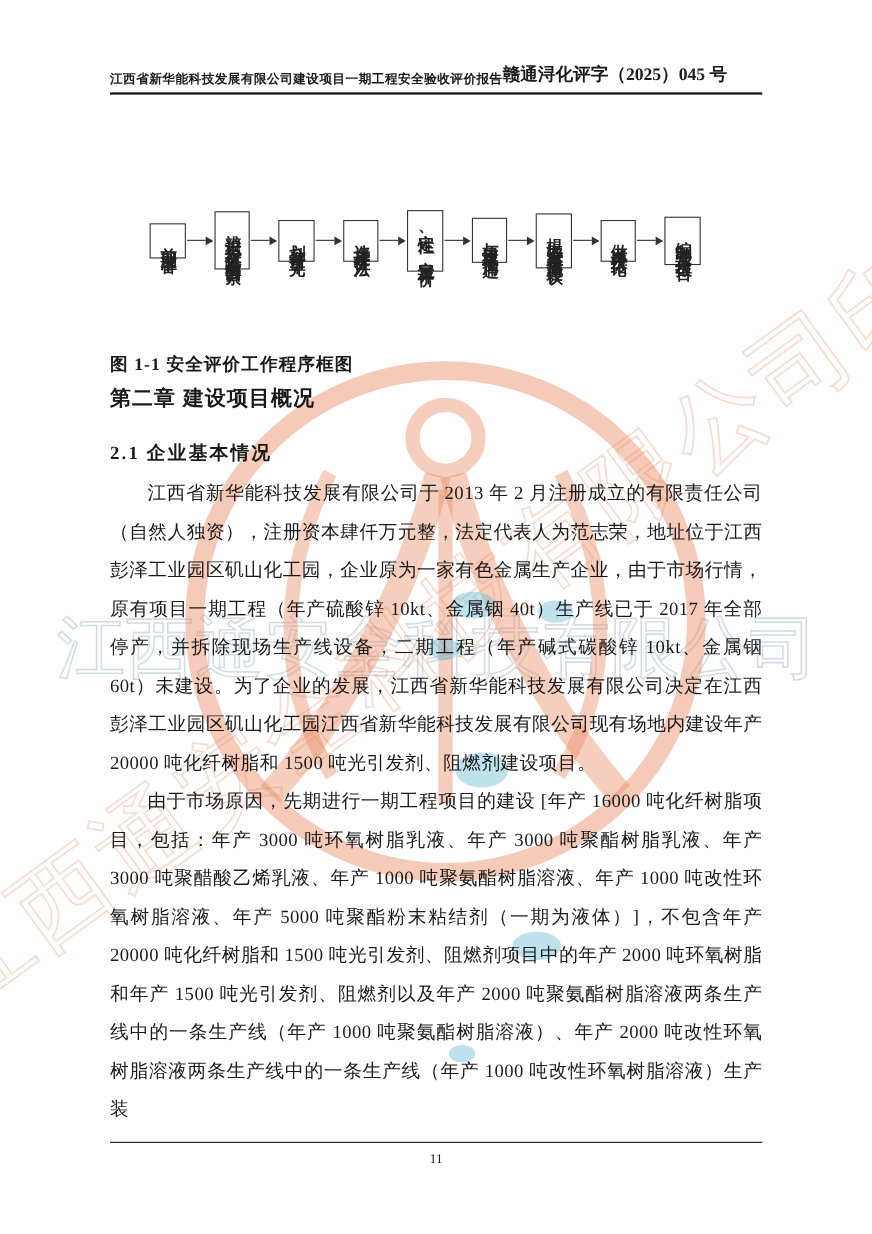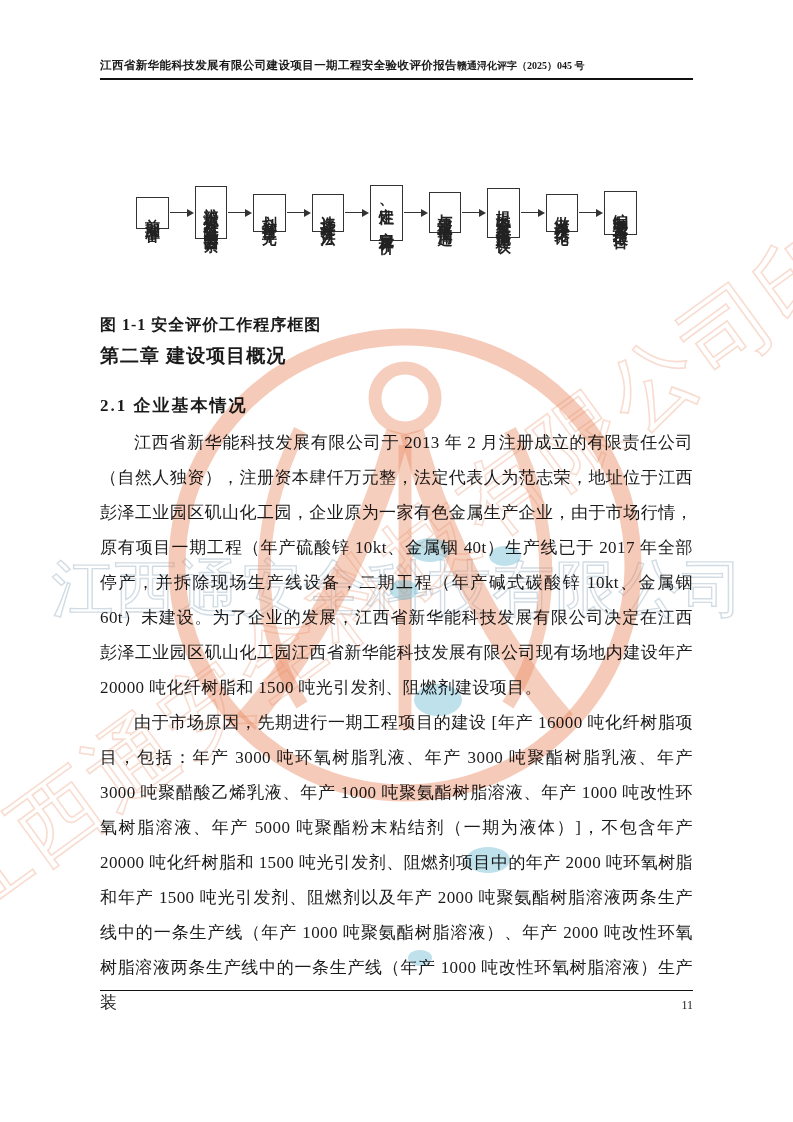--- a/index.html
+++ b/index.html
@@ -14,21 +14,21 @@
   }
   .content{position:relative;z-index:1;padding:58px 100px 0 100px;}
 
   
   .hdr{
     display:flex;justify-content:flex-start;align-items:flex-end;
     border-bottom:2px solid #111;padding-bottom:5px;
     font-weight:bold;
   }
   .hdr .left{font-size:11.5px;letter-spacing:0.4px;}
-  .hdr .right{font-size:10px;white-space:nowrap;}
+  .hdr .right{font-size:16px;white-space:nowrap;}
 
   
   .flow{
     margin-top:30px;margin-left:36px;
     display:flex;align-items:center;
     min-height:205px;
   }
   .fbox{
     writing-mode:vertical-rl;text-orientation:upright;
     border:1.5px solid #333;
@@ -67,23 +67,23 @@
     margin:0;
     font-size:17px;line-height:35px;
     text-align:justify;text-justify:inter-ideograph;
     text-indent:2em;
     letter-spacing:0.4px;
     font-family:Liberation Serif, serif;
   }
 
   
   .footer{
-    position:absolute;left:100px;right:100px;top:990px;z-index:1;
+    position:absolute;left:100px;right:100px;top:1038px;z-index:1;
     border-top:1.6px solid #111;
-    text-align:right;
+    text-align:center;
   }
   .footer .pnum{display:inline-block;margin-top:7px;font-size:12px;}
 
   
   .wm{
     position:absolute;left:0;top:0;width:793px;height:1122px;
     z-index:2;pointer-events:none;
     mix-blend-mode:multiply;
   }
 </style>

